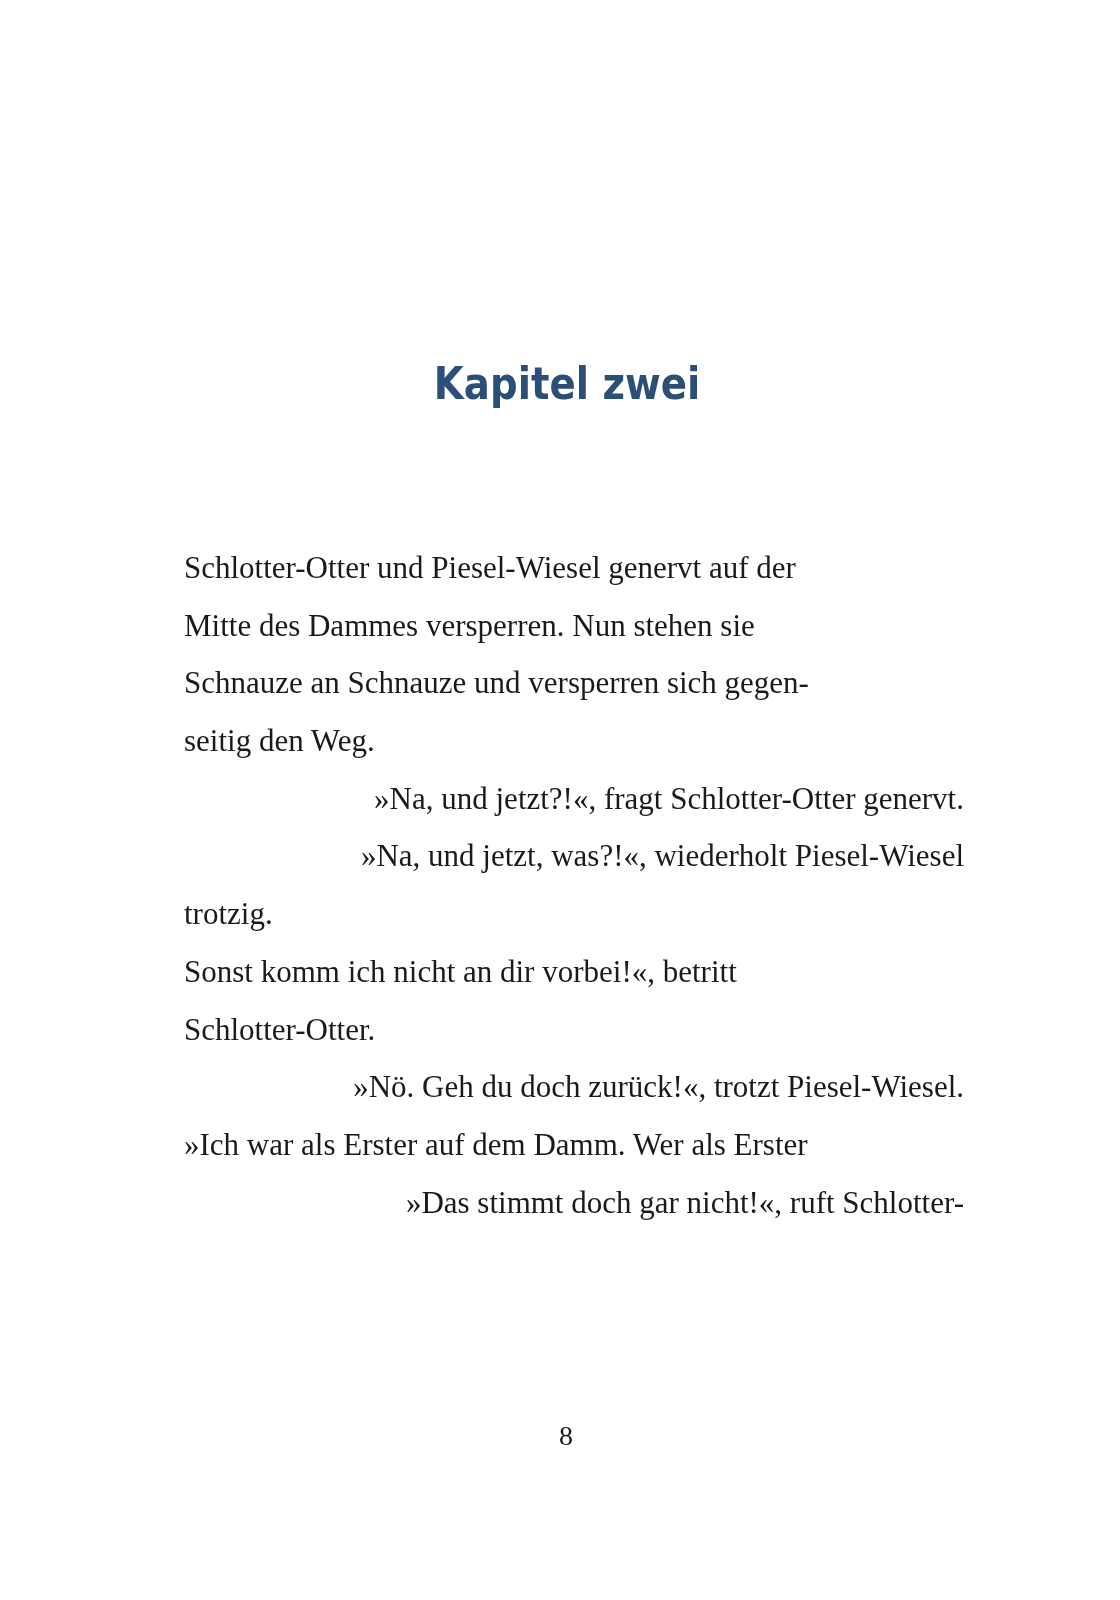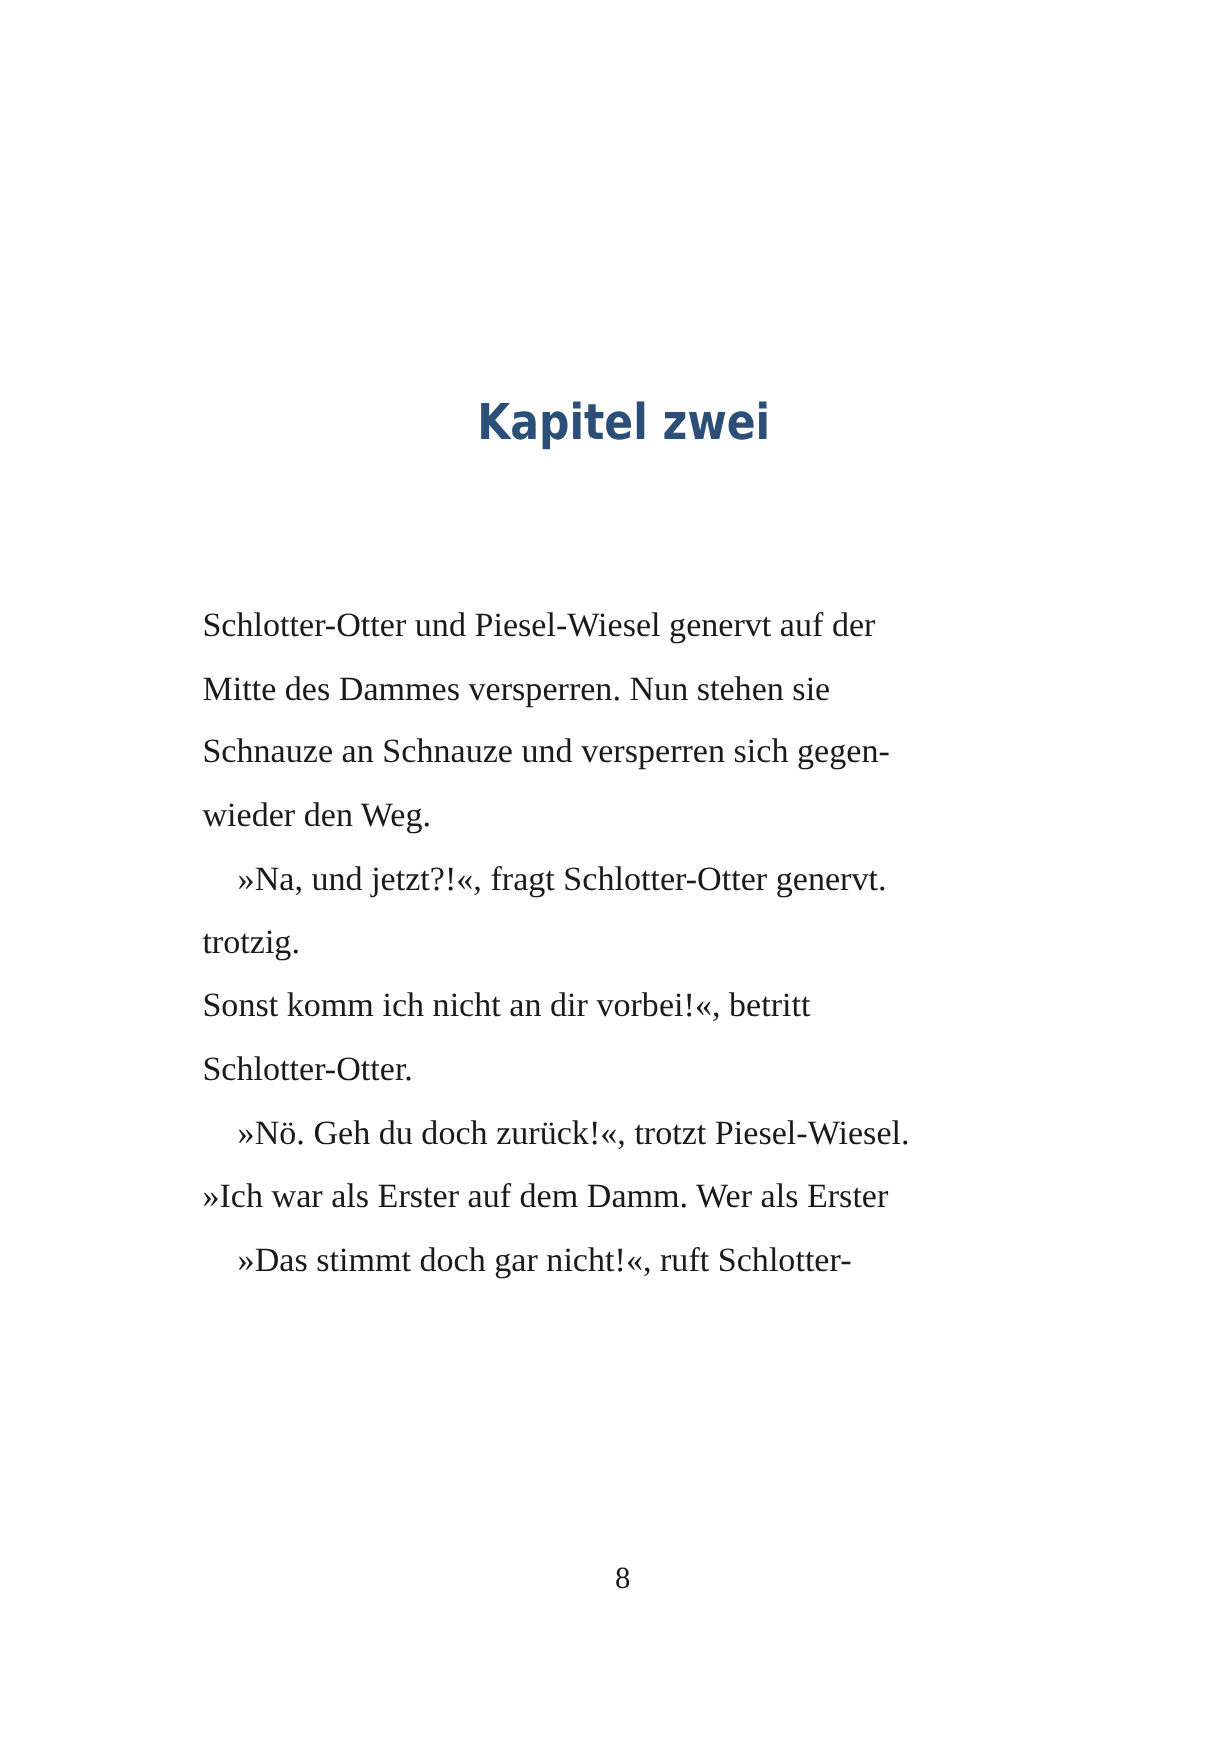--- a/index.html
+++ b/index.html
@@ -43,20 +43,21 @@
       font-size: 31px;
       color: #1a1a1a;
     }
     .line {
       height: 57.7px;
       line-height: 40px;
       white-space: nowrap;
     }
     .line.indent {
       padding-left: 32px;
+      text-align: right;
     }
     .page-number {
       position: absolute;
       left: 0;
       width: 1132px;
       top: 1408px;
       text-align: center;
       font-family: "Liberation Serif", serif;
       font-size: 28px;
       color: #1a1a1a;
@@ -65,22 +66,23 @@
 </head>
 <body>
 
 <div class="page">
   <h1 class="chapter-title" style="margin: 0px; color: rgb(44, 79, 120);">Kapitel zwei</h1>
 
   <div class="body-text">
     <div class="line">Schlotter-Otter und Piesel-Wiesel genervt auf der</div>
     <div class="line">Mitte des Dammes versperren. Nun stehen sie</div>
     <div class="line">Schnauze an Schnauze und versperren sich gegen-</div>
-    <div class="line">wieder den Weg.</div>
+    <div class="line">seitig den Weg.</div>
     <div class="line indent">»Na, und jetzt?!«, fragt Schlotter-Otter genervt.</div>
+    <div class="line indent">»Na, und jetzt, was?!«, wiederholt Piesel-Wiesel</div>
     <div class="line">trotzig.</div>
     <div class="line">Sonst komm ich nicht an dir vorbei!«, betritt</div>
     <div class="line">Schlotter-Otter.</div>
     <div class="line indent">»Nö. Geh du doch zurück!«, trotzt Piesel-Wiesel.</div>
     <div class="line">»Ich war als Erster auf dem Damm. Wer als Erster</div>
     <div class="line indent">»Das stimmt doch gar nicht!«, ruft Schlotter-</div>
   </div>
 
   <div class="page-number">8</div>
 </div>

